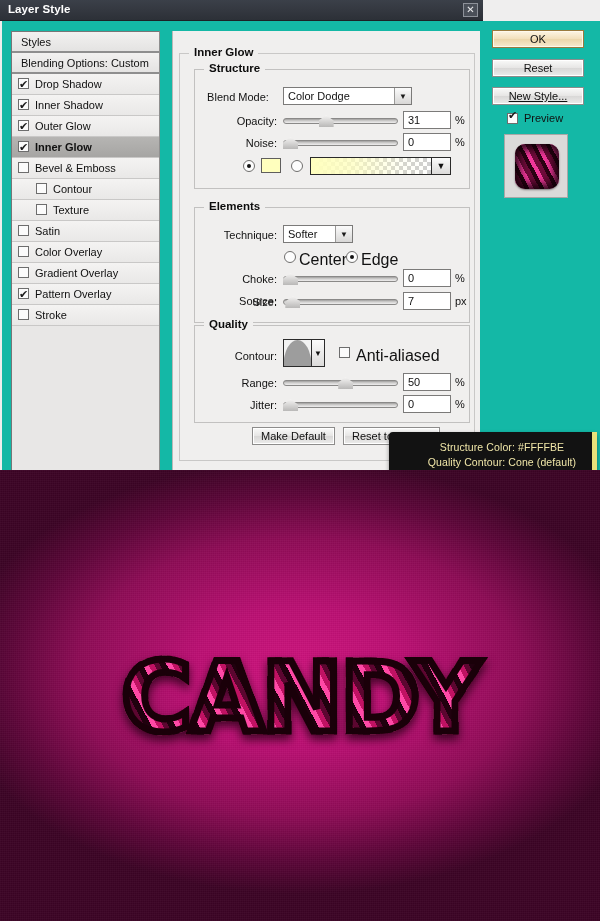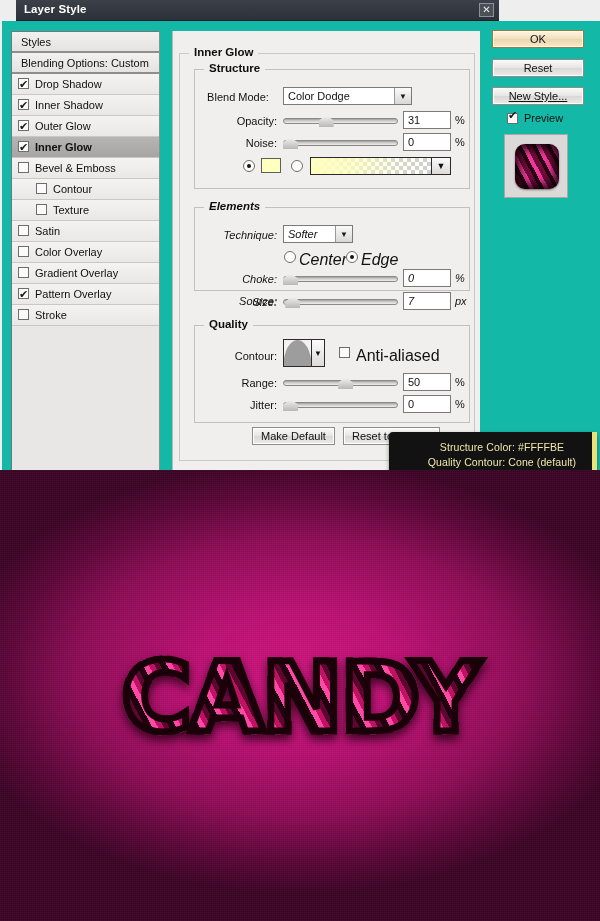--- a/index.html
+++ b/index.html
@@ -9,21 +9,20 @@
     overflow: hidden;
     font-family: "Liberation Sans", sans-serif;
     background: #efeeee;
   }
 
   
   #titlebar {
     position: absolute; left: 0; top: 0; width: 483px; height: 21px;
     background: linear-gradient(to bottom, #3b4049 0%, #343840 50%, #2c3037 100%);
     border-bottom: 1px solid #1d2026;
-    margin-left: 16px;
   }
   #titlebar .ttl {
     position: absolute; left: 8px; top: 3px;
     font-size: 11.5px; font-weight: bold; color: #ffffff;
     letter-spacing: 0.1px;
   }
   #closebtn {
     position: absolute; right: 5px; top: 3px; width: 15px; height: 14px;
     border: 1px solid #8d9199; background: #4a4f58;
     color: #e9eaec; font-size: 10px; line-height: 12px; text-align: center;
@@ -80,21 +79,21 @@
     border: 1px solid #c2c1c0;
   }
   .fs-legend {
     position: absolute; top: -8px; left: 9px;
     background: #f0efee; padding: 0 5px;
     font-size: 11.5px; font-weight: bold; color: #0d0d0d;
   }
 
   #fs-innerglow { left: 6px; top: 22px; width: 296px; height: 408px; border-color: #c9c8c7;}
   #fs-structure { left: 14px; top: 15px; width: 276px; height: 120px; }
-  #fs-elements  { left: 14px; top: 153px; width: 276px; height: 84px; font-style: italic; }
+  #fs-elements  { left: 14px; top: 153px; width: 276px; height: 116px; }
   #fs-quality   { left: 14px; top: 271px; width: 276px; height: 98px; }
 
   .flabel {
     position: absolute; font-size: 11px; color: #111; text-align: right;
   }
   .fval { position: absolute; font-size: 16px; color: #111; }
 
   
   .combo {
     position: absolute; height: 18px; background: #ffffff;

